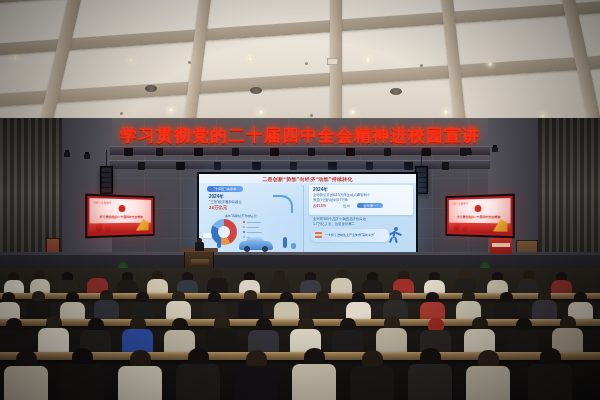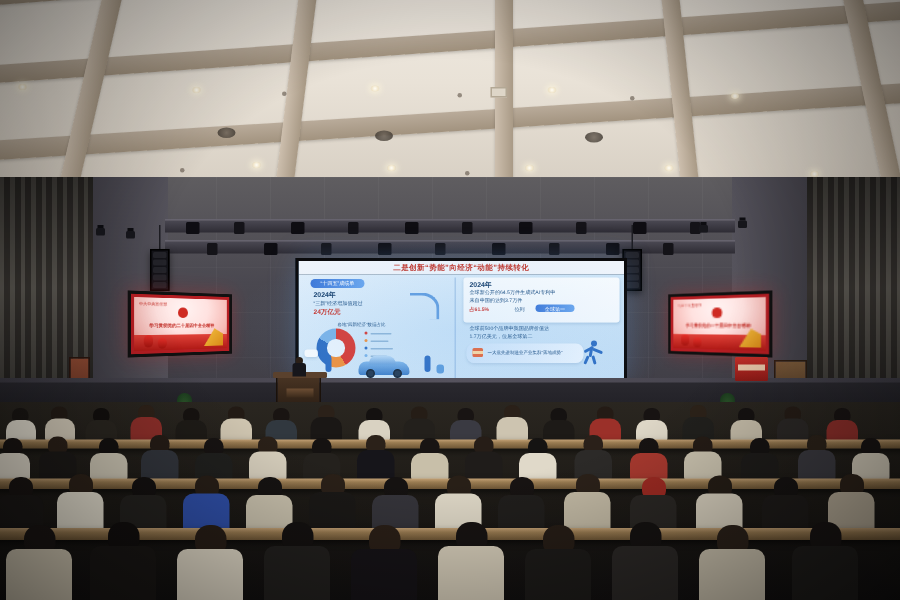--- a/index.html
+++ b/index.html
@@ -223,20 +223,21 @@
       <div class="slat-shade"></div>
     </div>
   <div class="slats right">
       <div class="slat-shade"></div>
     </div>
 
   <div class="door" style="left:46px;top:238px;width:14px;height:38px;"></div>
   <div class="door-wood" style="left:286px;top:240px;width:26px;height:30px;"></div>
   <div class="door-wood" style="left:516px;top:240px;width:22px;height:32px;"></div>
 
+  <div class="banner-text">学习贯彻党的二十届四中全会精神进校园宣讲</div>
 
   <div class="truss" style="top:146px;">
     <div class="fix w" style="left:14px;"></div>
       <div class="fix" style="left:46px;"></div>
     <div class="fix w" style="left:84px;"></div>
       <div class="fix" style="left:122px;"></div>
     <div class="fix w" style="left:160px;"></div>
       <div class="fix" style="left:198px;"></div>
     <div class="fix w" style="left:236px;"></div>
       <div class="fix" style="left:274px;"></div>

